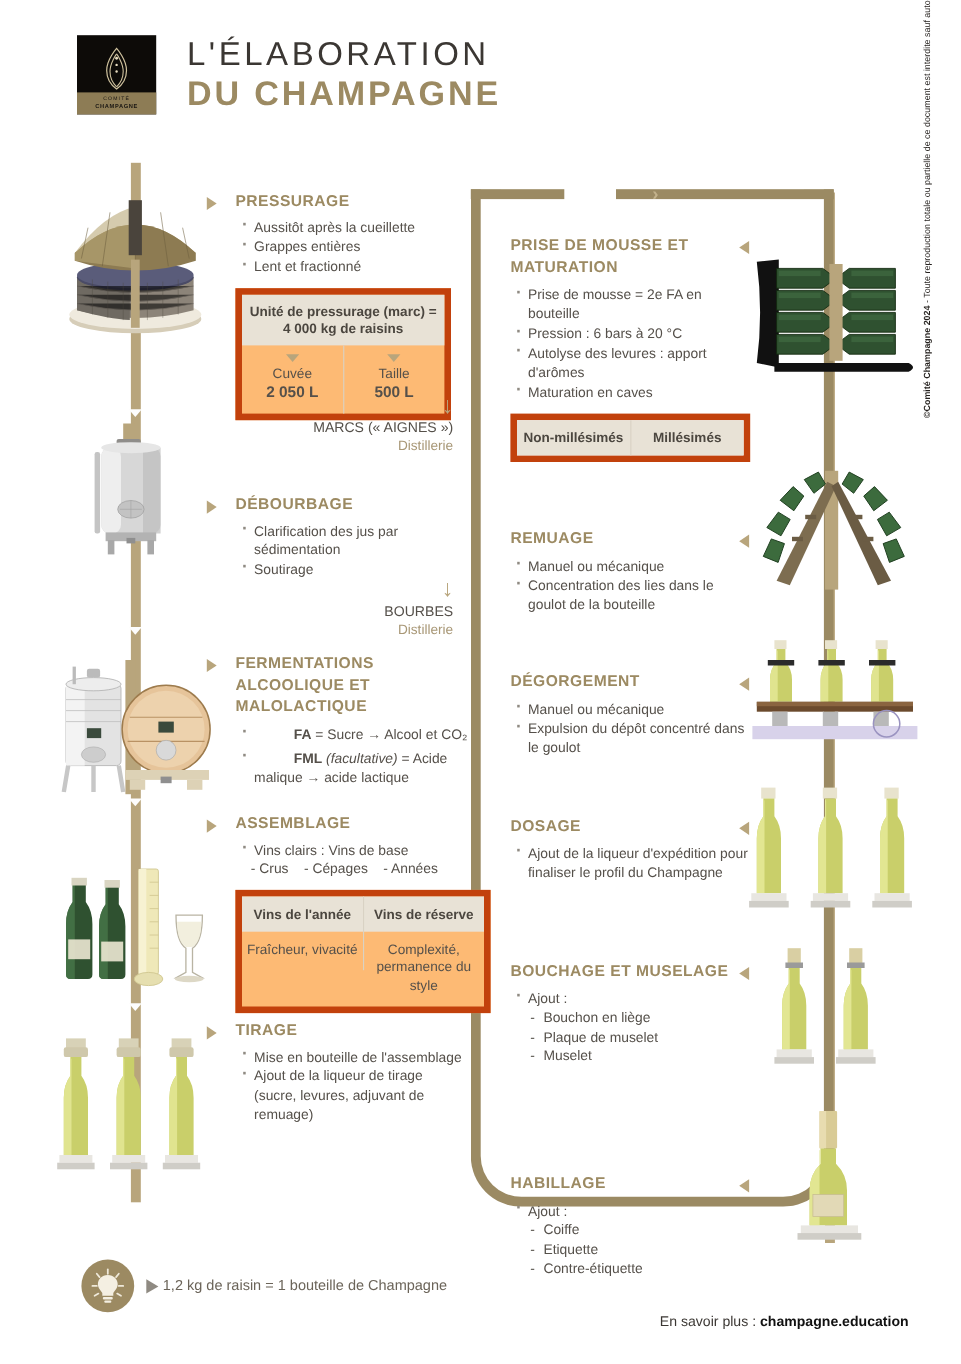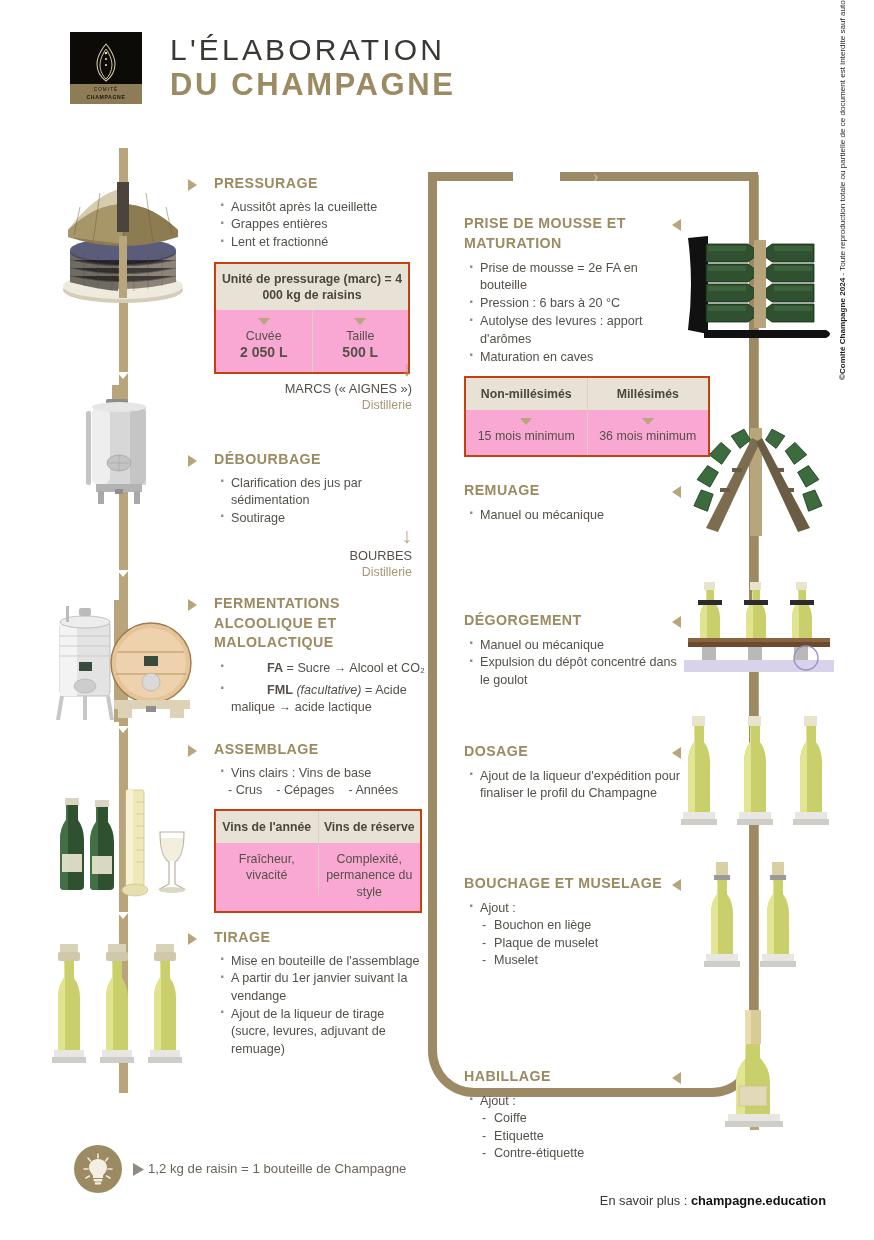--- a/index.html
+++ b/index.html
@@ -93,21 +93,21 @@
   ul.sub > li::before {
     content: "-"; position: absolute; left: 0; top: 0; color: #55504a;
   }
   .inl { display: inline; }
   .b { font-weight: bold; padding-left: 36px; }
   .it { font-style: italic; }
   .crus { font-size: 12.6px; line-height: 17.4px; padding-left: 24px; }
   .crus span { margin-right: 14px; }
 
   
-  .tbl { border: 2px solid #c2410c; background: #f9a8d4; }
+  .tbl { border: 6px solid #c2410c; background: #fdba74; }
   .tbl .hd {
     background: #e8e2d6; text-align: center; font-weight: bold;
     font-size: 12.3px; color: #4b463f; padding: 7px 4px; line-height: 16px;
   }
   .tbl .two { display: flex; }
   .tbl .two > div { flex: 1; text-align: center; padding: 8px 4px 11px; font-size: 12.4px; line-height: 16.4px; }
   .tbl .two > div:first-child { border-right: 1px solid #d9d2c4; }
   .tbl .hdrow { display: flex; background: #e8e2d6; }
   .tbl .hdrow > div {
     flex: 1; text-align: center; font-weight: bold; font-size: 12.3px;
@@ -550,74 +550,64 @@
 
   <div class="block" style="left:188px; top:740px; width:232px;">
     <div class="tri-r" style="left:0; top:5px;"></div>
     <h3 style="padding-left:26px;">ASSEMBLAGE</h3>
     <ul class="bul" style="padding-left:30px;">
       <li>Vins clairs : Vins de base</li>
     </ul>
     <div class="crus" style="padding-left:40px;">
       <span>- Crus</span><span>- Cépages</span><span>- Années</span>
     </div>
-    <div class="tbl" style="margin:9px 0 0 26px; width:208px;">
+    <div class="tbl" style="margin:9px 0 0 26px; width:232px;">
       <div class="hdrow">
         <div>Vins de l'année</div>
         <div>Vins de réserve</div>
       </div>
       <div class="two" style="min-height:64px; align-items:flex-start;">
         <div>Fraîcheur, vivacité</div>
         <div>Complexité, permanence du style</div>
       </div>
     </div>
   </div>
 
   <div class="block" style="left:188px; top:928px; width:238px;">
     <div class="tri-r" style="left:0; top:5px;"></div>
     <h3 style="padding-left:26px;">TIRAGE</h3>
     <ul class="bul" style="padding-left:30px;">
       <li>Mise en bouteille de l'assemblage</li>
-      <li>A partir du 1er janvier suivant la vendange</li>
       <li>Ajout de la liqueur de tirage (sucre, levures, adjuvant de remuage)</li>
     </ul>
   </div>
 
   <div class="block" style="left:464px; top:214px; width:218px;">
     <div class="tri-l" style="left:208px; top:5px;"></div>
     <h3>PRISE DE MOUSSE ET MATURATION</h3>
     <ul class="bul" style="padding-left:3px; margin-top:7px;">
       <li>Prise de mousse = 2e FA en bouteille</li>
       <li>Pression : 6 bars à 20 °C</li>
       <li>Autolyse des levures : apport d'arômes</li>
       <li>Maturation en caves</li>
     </ul>
-    <div class="tbl" style="margin-top:10px; width:246px;">
+    <div class="tbl" style="margin-top:10px; width:218px;">
       <div class="hdrow">
         <div>Non-millésimés</div>
         <div>Millésimés</div>
-      </div>
-      <div class="two">
-        <div>
-          <span class="dn-tri"></span>
-          <span>15 mois minimum</span>
-        </div>
-        <div>
-          <span class="dn-tri"></span>
-          <span>36 mois minimum</span>
-        </div>
       </div>
     </div>
   </div>
 
   <div class="block" style="left:464px; top:481px; width:218px;">
     <div class="tri-l" style="left:208px; top:5px;"></div>
     <h3>REMUAGE</h3>
     <ul class="bul" style="padding-left:3px; margin-top:6px;">
       <li>Manuel ou mécanique</li>
+      <li>Concentration des lies dans le goulot de la bouteille</li>
     </ul>
   </div>
 
   <div class="block" style="left:464px; top:611px; width:218px;">
     <div class="tri-l" style="left:208px; top:5px;"></div>
     <h3>DÉGORGEMENT</h3>
     <ul class="bul" style="padding-left:3px; margin-top:6px;">
       <li>Manuel ou mécanique</li>
       <li>Expulsion du dépôt concentré dans le goulot</li>
     </ul>

